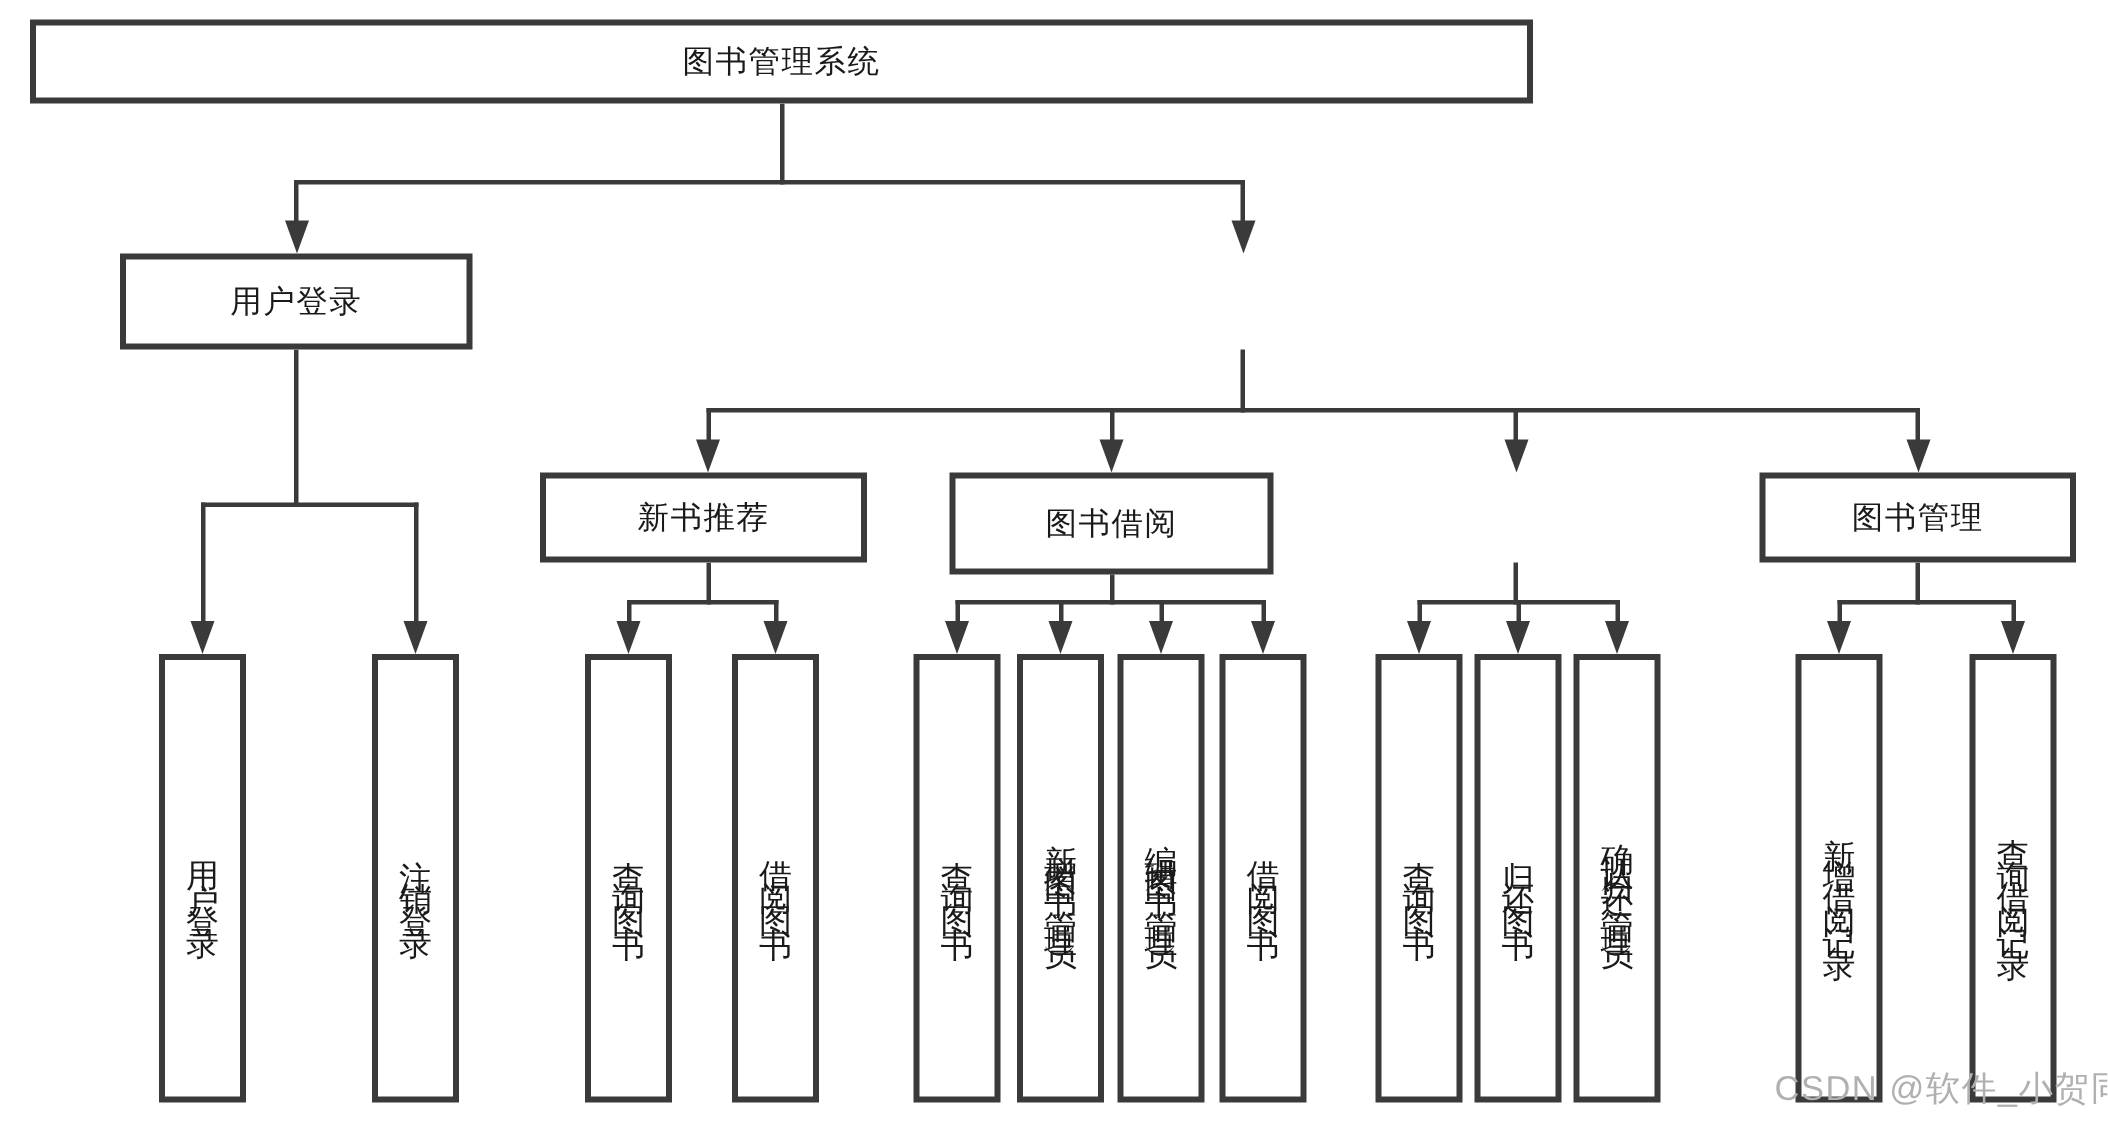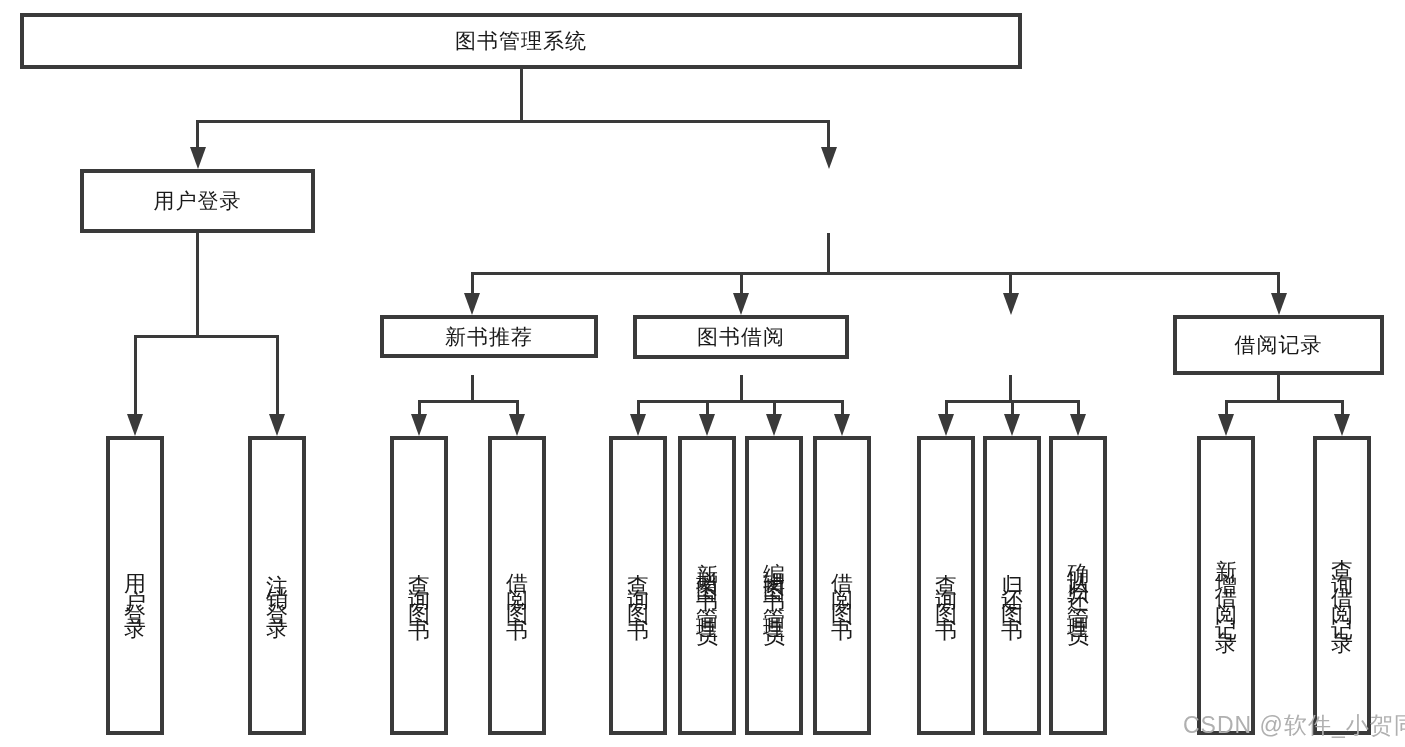--- a/index.html
+++ b/index.html
@@ -64,28 +64,28 @@
 <div class="stage">
 
   <div class="box hbox" style="left:20px;top:13px;width:1002px;height:56px">
     <span>图书管理系统</span>
   </div>
 
   <div class="box hbox" style="left:80px;top:169px;width:235px;height:64px">
     <span>用户登录</span>
   </div>
 
-  <div class="box hbox" style="left:380px;top:315px;width:218px;height:43px">
+  <div class="box hbox" style="left:360px;top:315px;width:218px;height:60px">
     <span>新书推荐</span>
   </div>
-  <div class="box hbox" style="left:633px;top:315px;width:216px;height:44px">
+  <div class="box hbox" style="left:633px;top:315px;width:216px;height:68px">
     <span>图书借阅</span>
   </div>
   <div class="box hbox" style="left:1173px;top:315px;width:211px;height:60px">
-    <span>借阅记录</span>
+    <span>图书管理</span>
   </div>
 
   <div class="box vbox" style="left:106px;top:436px;width:58px;height:299px">
     <span>用户登录</span>
   </div>
   <div class="box vbox" style="left:248px;top:436px;width:58px;height:299px">
     <span>注销登录</span>
   </div>
 
   <div class="box vbox" style="left:390px;top:436px;width:58px;height:299px">

